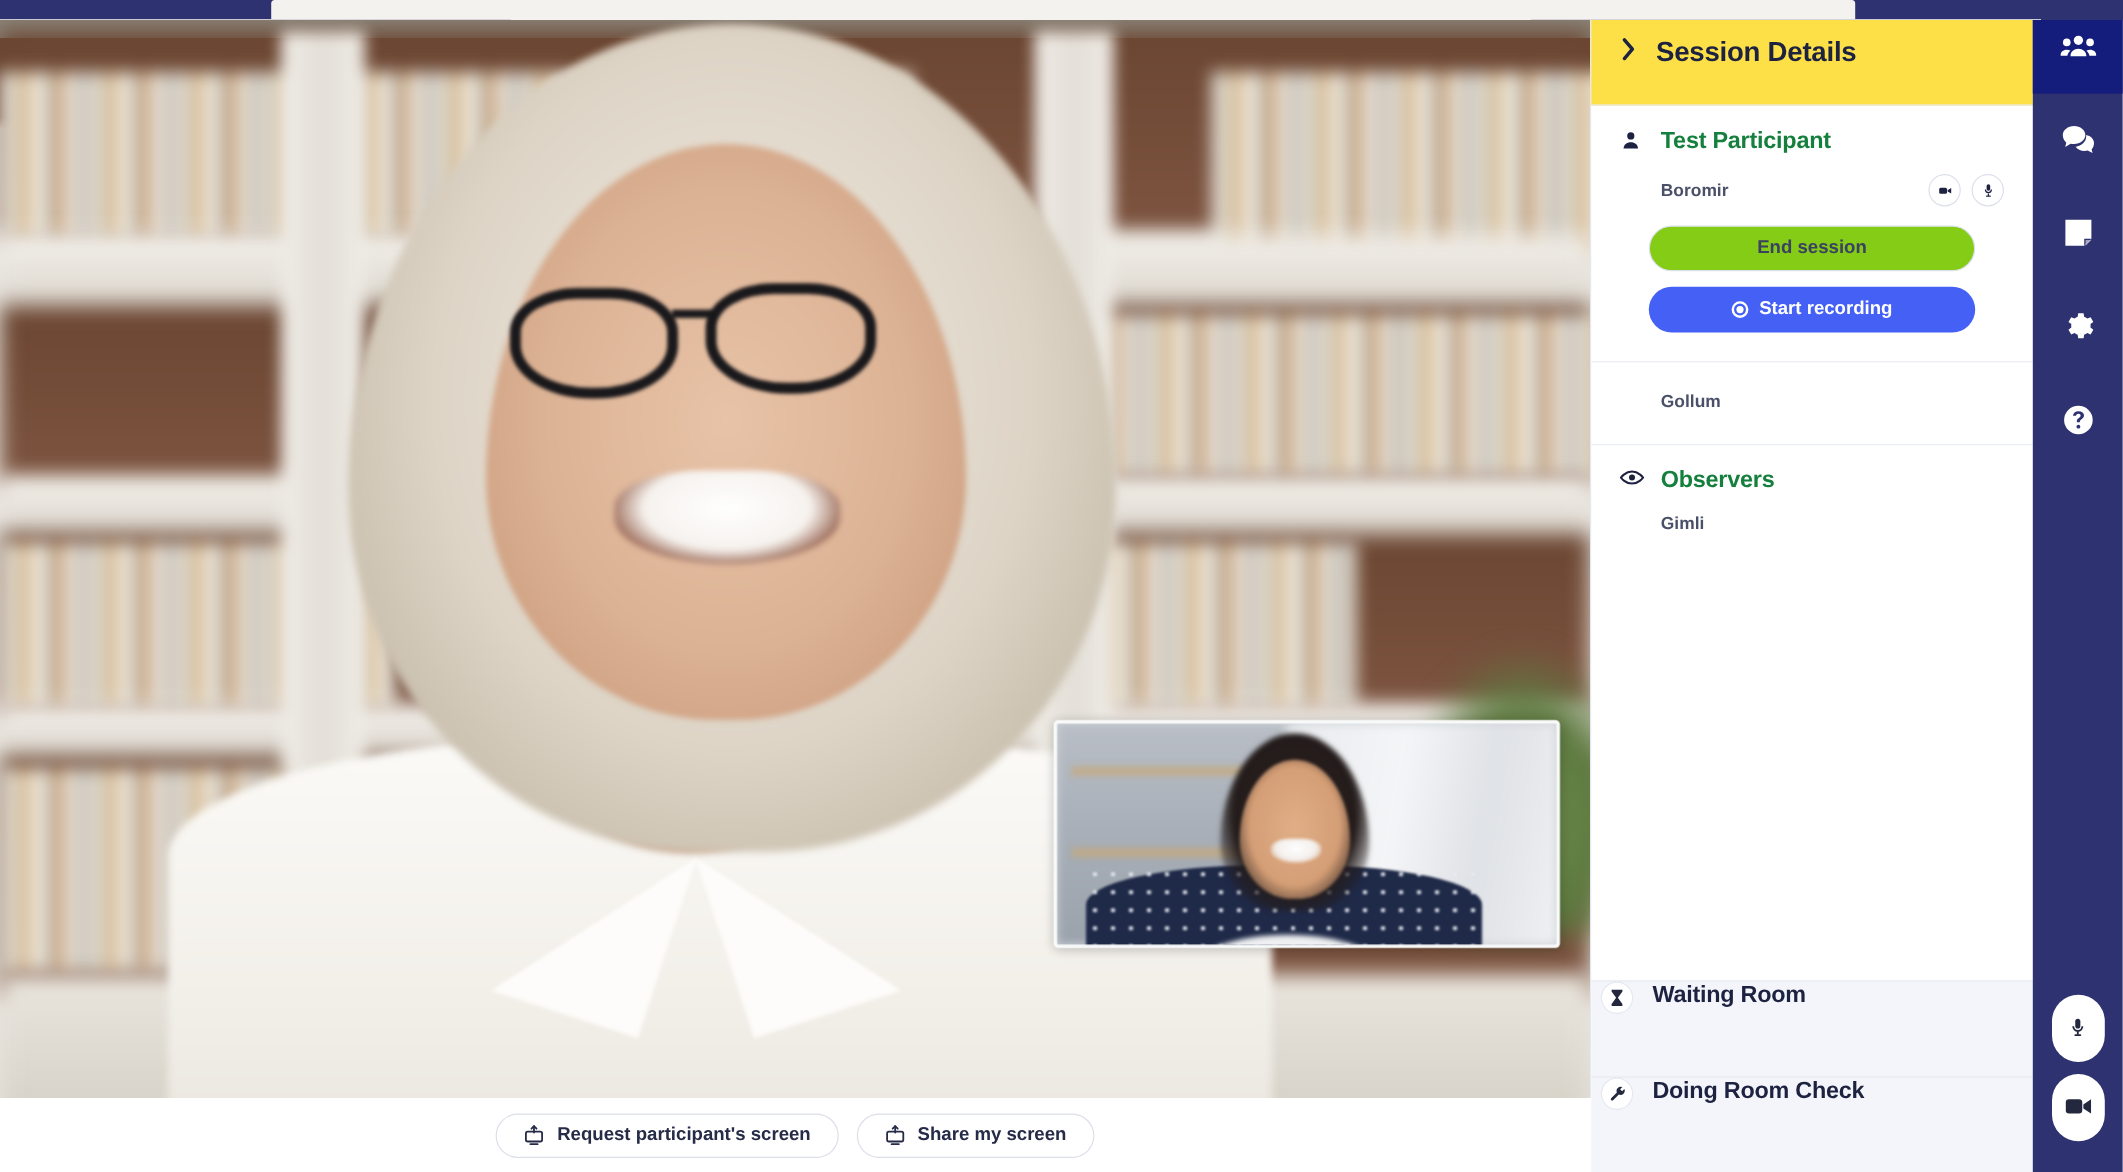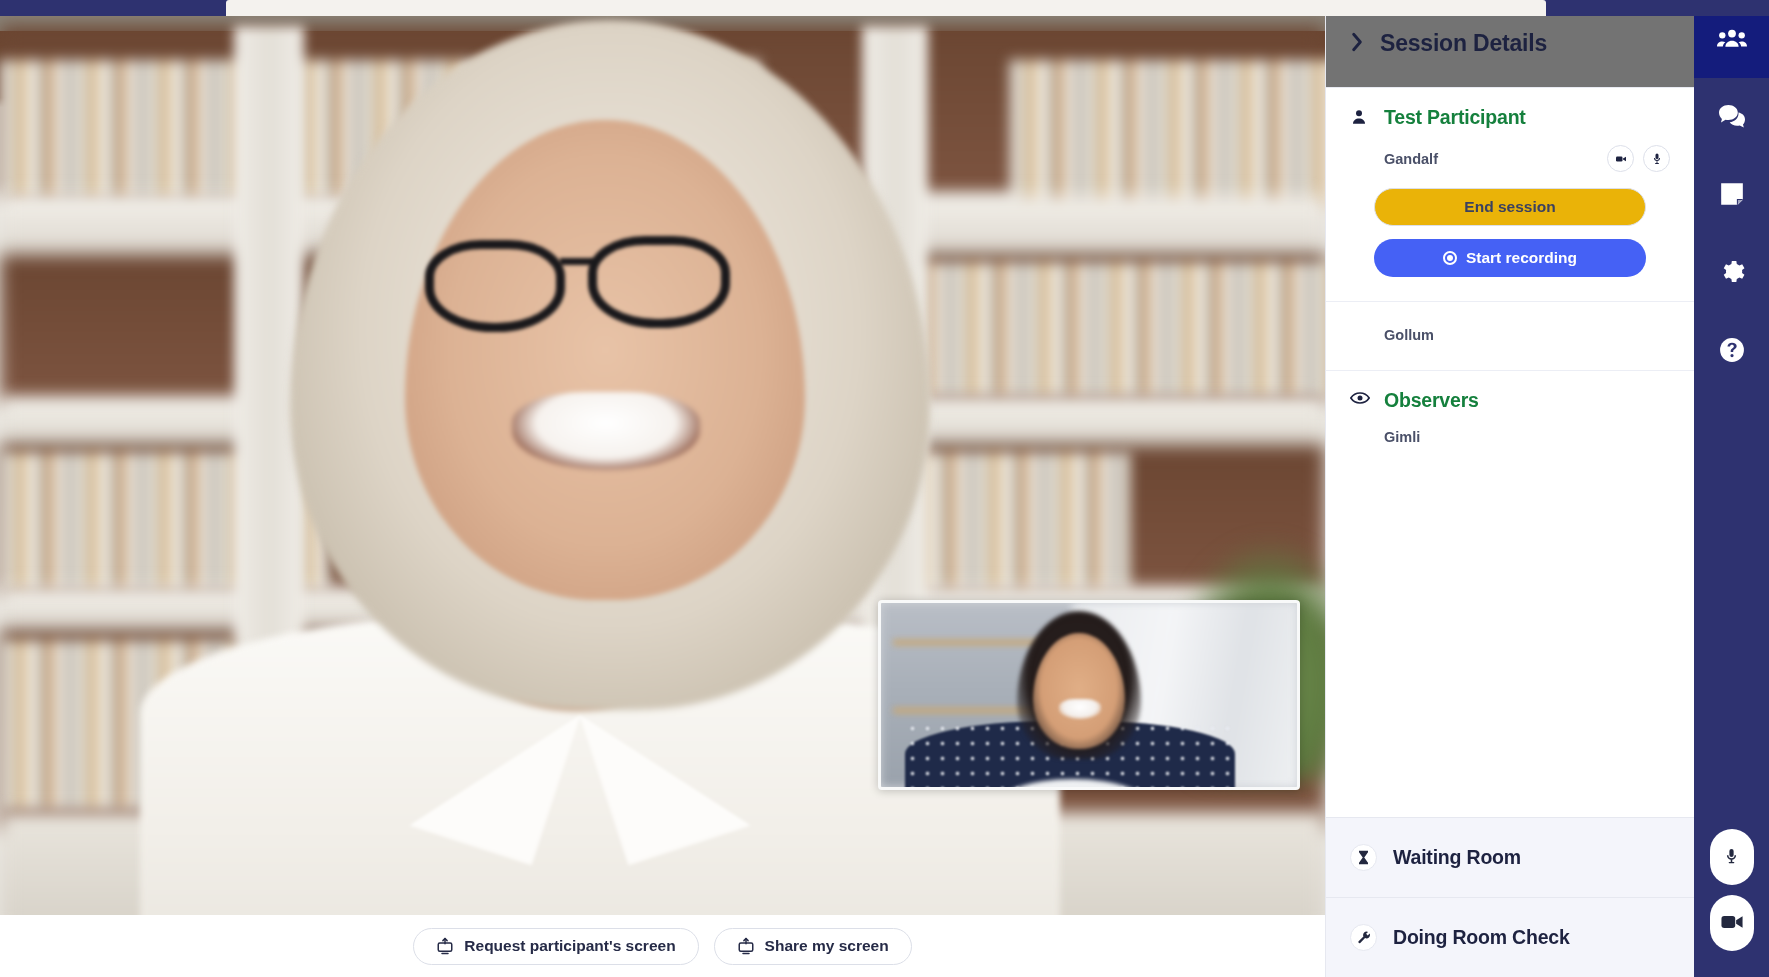--- a/index.html
+++ b/index.html
@@ -234,21 +234,21 @@
     background: #ffffff;
     border-left: 1px solid #e6e8f0;
     display: flex;
     flex-direction: column;
     z-index: 25;
   }
   .panel-header {
     display: flex; align-items: center; gap: 16px;
     height: 88px;
     padding: 0 24px 0 24px;
-    background: #737373;
+    background: #fde047;
     border-bottom: 1px solid #e8eaf2;
     flex: 0 0 auto;
   }
   .panel-header h1 {
     font-size: 23px;
     font-weight: 700;
     color: #1d2240;
     letter-spacing: -.2px;
   }
   .chev { color: #1d2240; display: block; }
@@ -287,21 +287,21 @@
     color: #1d2240;
     padding: 0;
   }
 
   .btn-stack { padding: 10px 24px 4px 24px; }
   .btn-outline {
     display: block; width: 100%;
     height: 38px; line-height: 36px;
     border-radius: 19px;
     border: 1px solid #dcdfe8;
-    background: #eab308;
+    background: #84cc16;
     color: #3b4160;
     font-size: 15.5px; font-weight: 600;
     text-align: center;
     cursor: pointer;
     margin-bottom: 13px;
   }
   .btn-primary {
     display: flex; width: 100%;
     height: 38px;
     border-radius: 19px;
@@ -319,23 +319,23 @@
     border: 2px solid #fff;
     display: inline-flex; align-items: center; justify-content: center;
   }
   .rec-dot i {
     width: 6px; height: 6px; border-radius: 50%;
     background: #fff; display: block;
   }
 
   .panel-footer { flex: 0 0 auto; }
   .status-row {
-    display: flex; align-items: center; gap: 16px;
+    display: flex; align-items: flex-start; gap: 16px;
     height: 80px;
-    padding: 0 24px;
+    padding: 0 8px;
     background: #f4f5fb;
     border-top: 1px solid #e6e8f0;
     cursor: pointer;
   }
   .status-badge {
     width: 27px; height: 27px; border-radius: 50%;
     background: #fff; border: 1px solid #e6e8f0;
     display: flex; align-items: center; justify-content: center;
     color: #23283f; flex: 0 0 auto;
   }
@@ -488,21 +488,21 @@
           <span class="section-ico">
             <svg width="18" height="18" viewBox="0 0 24 24" fill="#1d2240">
               <circle cx="12" cy="7" r="4"></circle>
               <path d="M4 21c0-4.4 3.6-7 8-7s8 2.6 8 7z"></path>
             </svg>
           </span>
           <span class="section-title">Test Participant</span>
         </div>
 
         <div class="member-row">
-          <span class="member-name">Gandalf</span>
+          <span class="member-name">Boromir</span>
           <span class="member-ctrls">
             <button class="round-btn">
               <svg width="12" height="12" viewBox="0 0 24 24" fill="#1d2240">
                 <rect x="2" y="7" width="13" height="10" rx="2.5"></rect>
                 <path d="M16 11l6-3.6v9.2L16 13z"></path>
               </svg>
             </button>
             <button class="round-btn">
               <svg width="12" height="13" viewBox="0 0 24 24" fill="#1d2240">
                 <rect x="9" y="2" width="6" height="11" rx="3"></rect>

